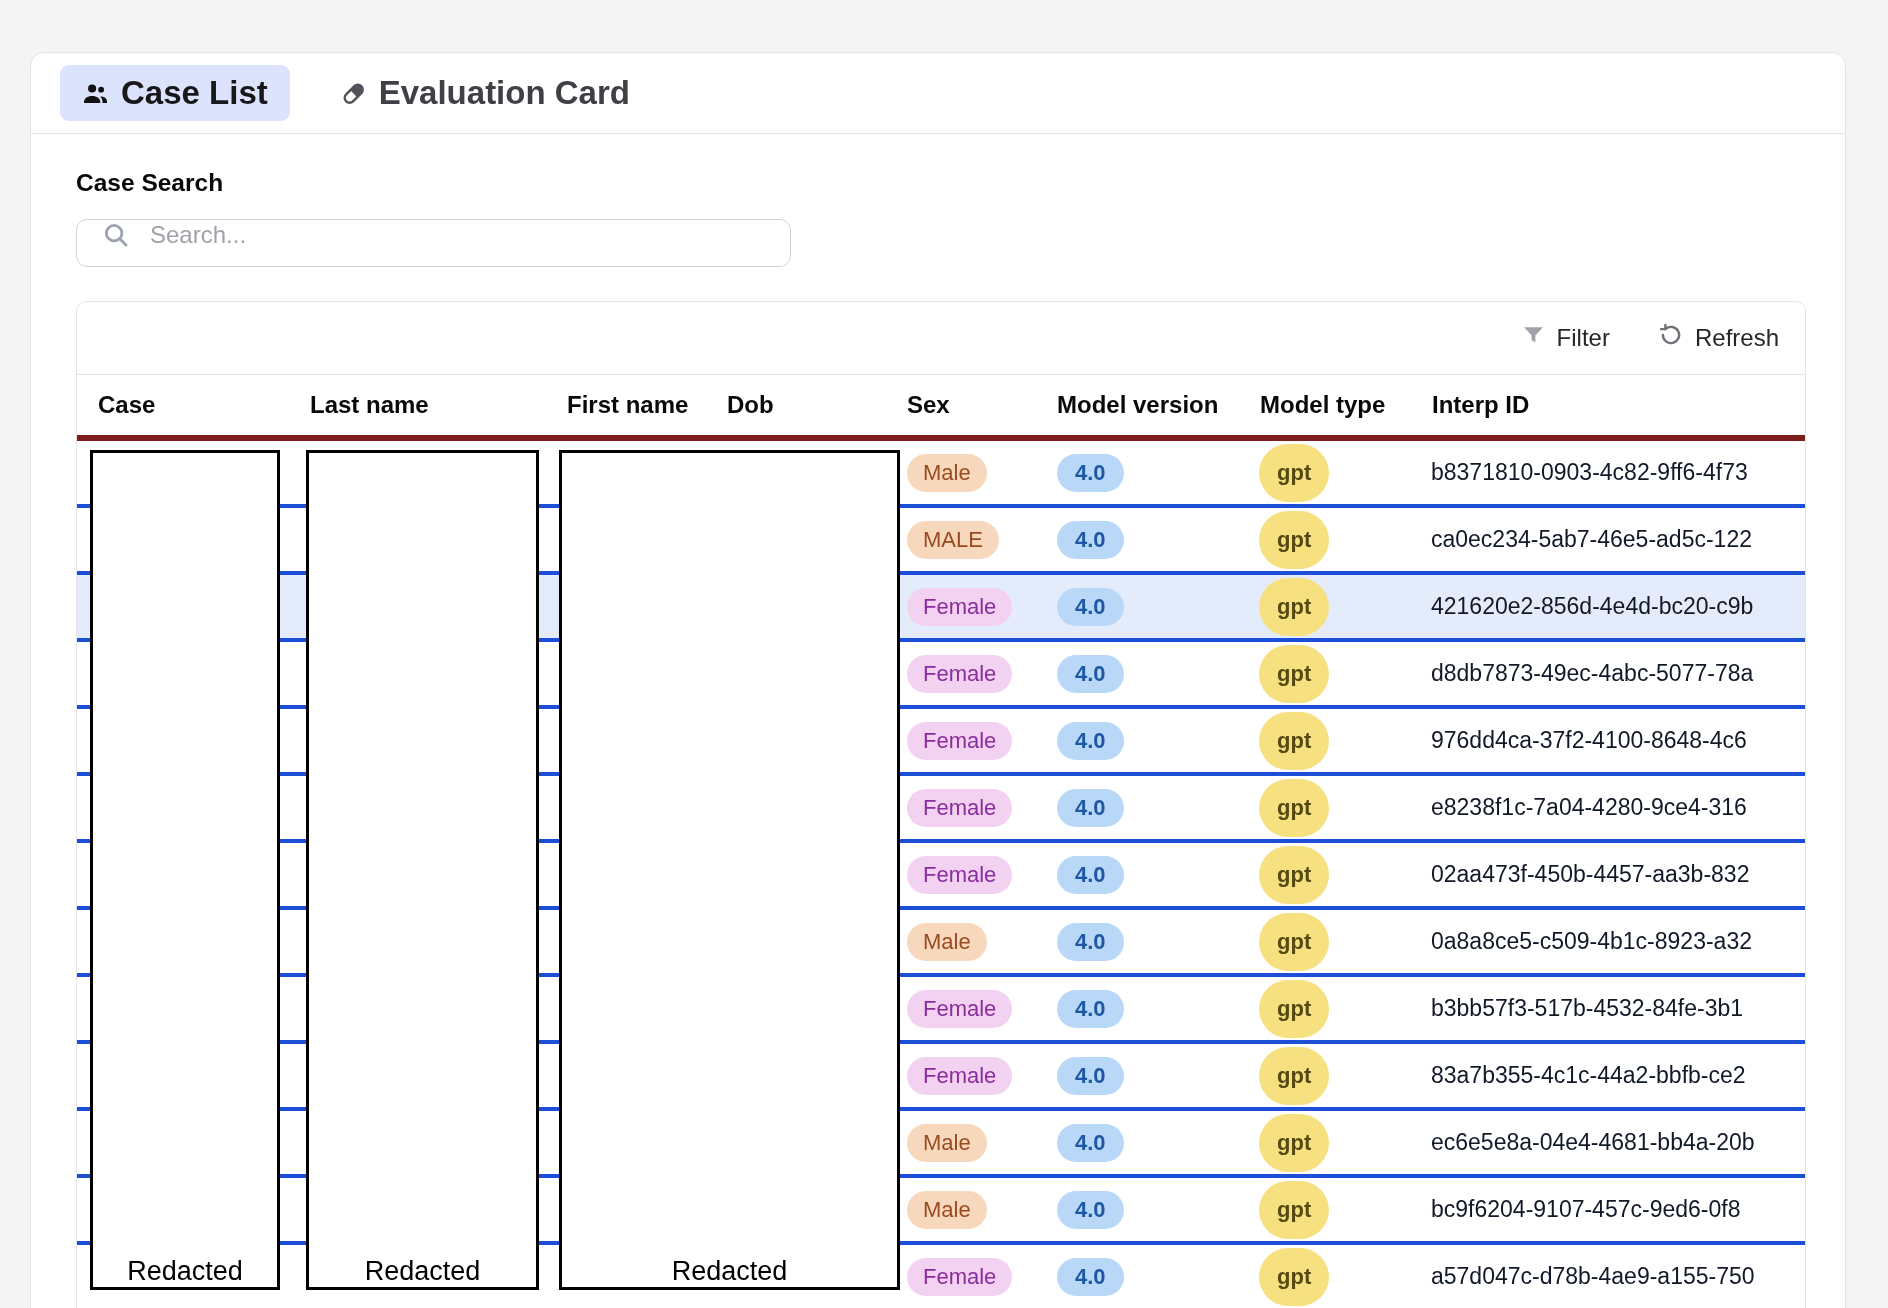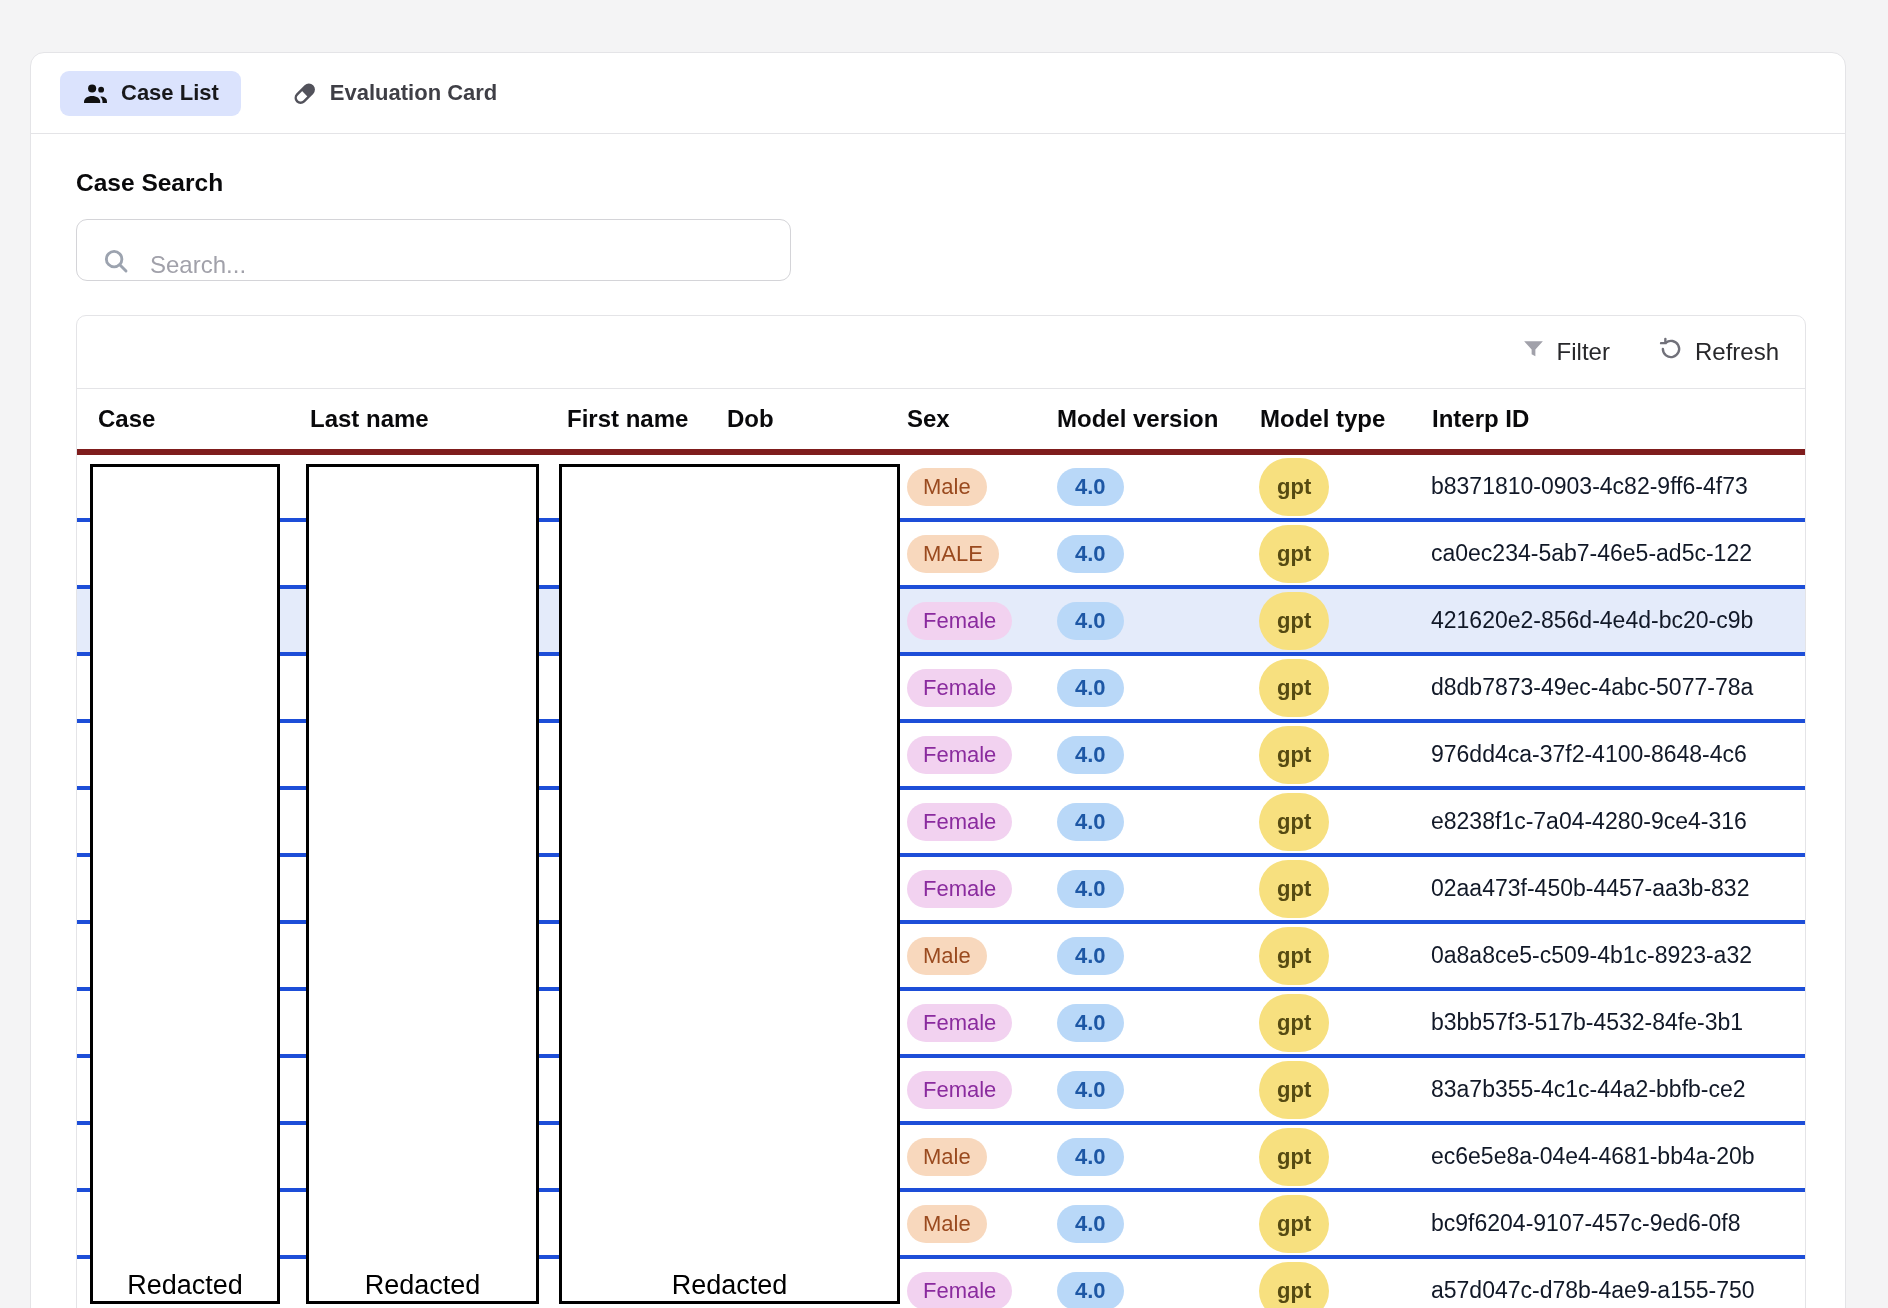--- a/index.html
+++ b/index.html
@@ -6,31 +6,31 @@
     font-family:"Liberation Sans", sans-serif;background:var(--page-bg,#f4f4f5);}
   *{box-sizing:border-box;}
 
   .outer-card{position:absolute;left:30px;top:52px;width:1816px;height:1330px;
     background:#fff;border:1px solid #e4e4e7;border-radius:14px;}
 
   
   .tabs-row{height:81px;display:flex;align-items:center;padding:0 29px;
     border-bottom:1px solid #e4e4e7;}
   .tab{display:flex;align-items:center;gap:12px;padding:9px 22px;border-radius:9px;
-    font-size:22px;font-weight:600;color:#18181b;cursor:pointer;}
+    font-size:33px;font-weight:600;color:#18181b;cursor:pointer;}
   .tab.active{background:var(--tab-active-bg,#dbe3fd);}
   .tab.inactive{color:#3f3f46;margin-left:28px;}
   .tab svg{display:block;}
 
   .content{padding:0 45px;}
   .section-title{margin:34px 0 0 0;font-size:24.5px;font-weight:700;color:#09090b;line-height:30px;}
 
   
-  .search-box{margin-top:21px;width:715px;height:62px;border:1.5px solid #d4d4d8;
-    border-radius:11px;display:flex;align-items:flex-end;padding:0 18px;background:#fff;}
+  .search-box{margin-top:21px;width:715px;height:48px;border:1.5px solid #d4d4d8;
+    border-radius:11px;display:flex;align-items:flex-start;padding:0 18px;background:#fff;}
   .search-box svg{flex:none;margin-left:6px;}
   .search-input{border:none;outline:none;flex:1;margin-left:17px;font-size:24px;
     font-family:"Liberation Sans",sans-serif;color:#18181b;background:transparent;}
   .search-input::placeholder{color:#a1a1aa;}
 
   
   .table-card{position:relative;margin-top:34px;width:1730px;height:1060px;
     border:1px solid #e4e4e7;border-radius:10px;background:#fff;overflow:hidden;}
   .toolbar{height:73px;display:flex;align-items:center;justify-content:flex-end;
     gap:48px;padding-right:26px;border-bottom:1px solid #e4e4e7;}

